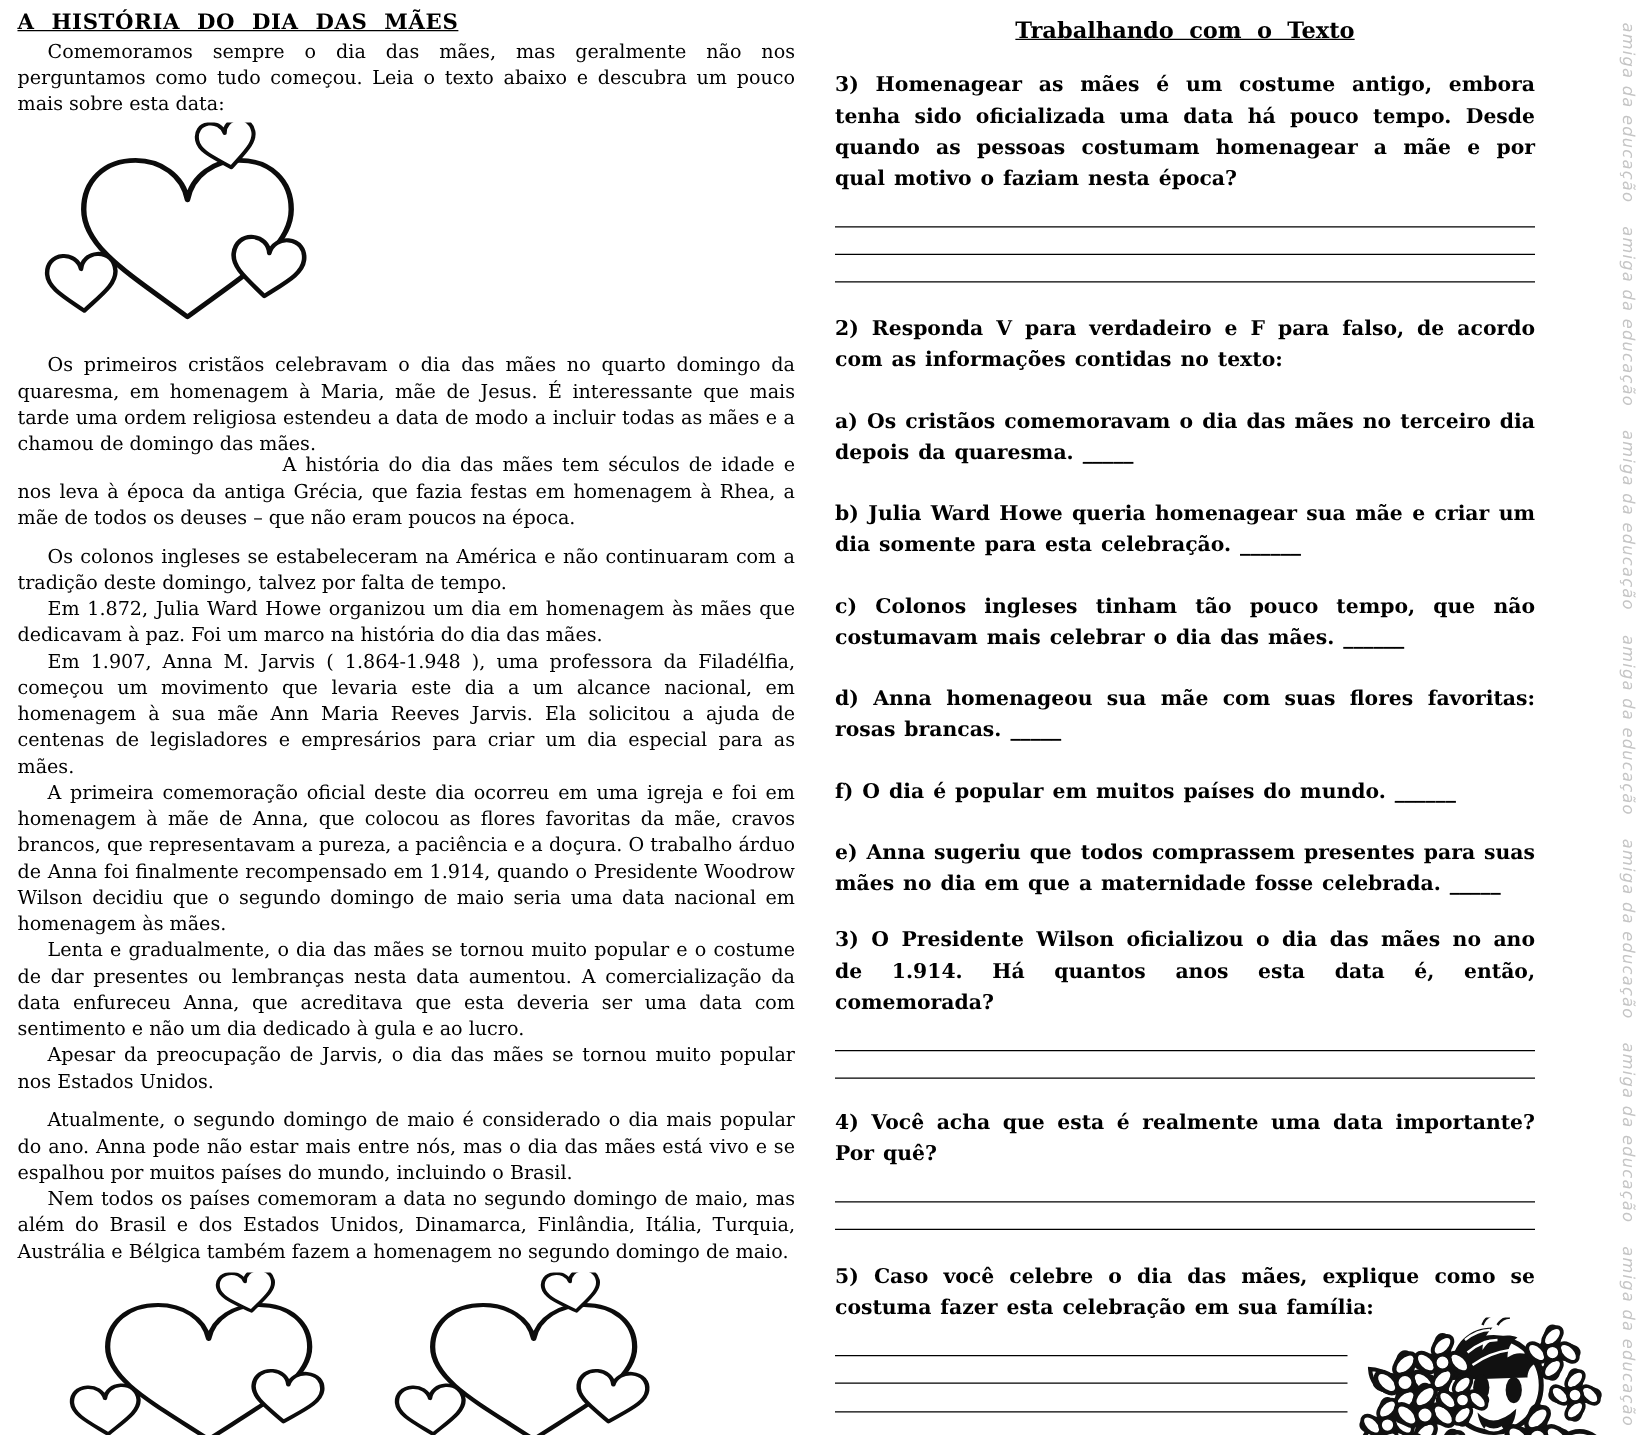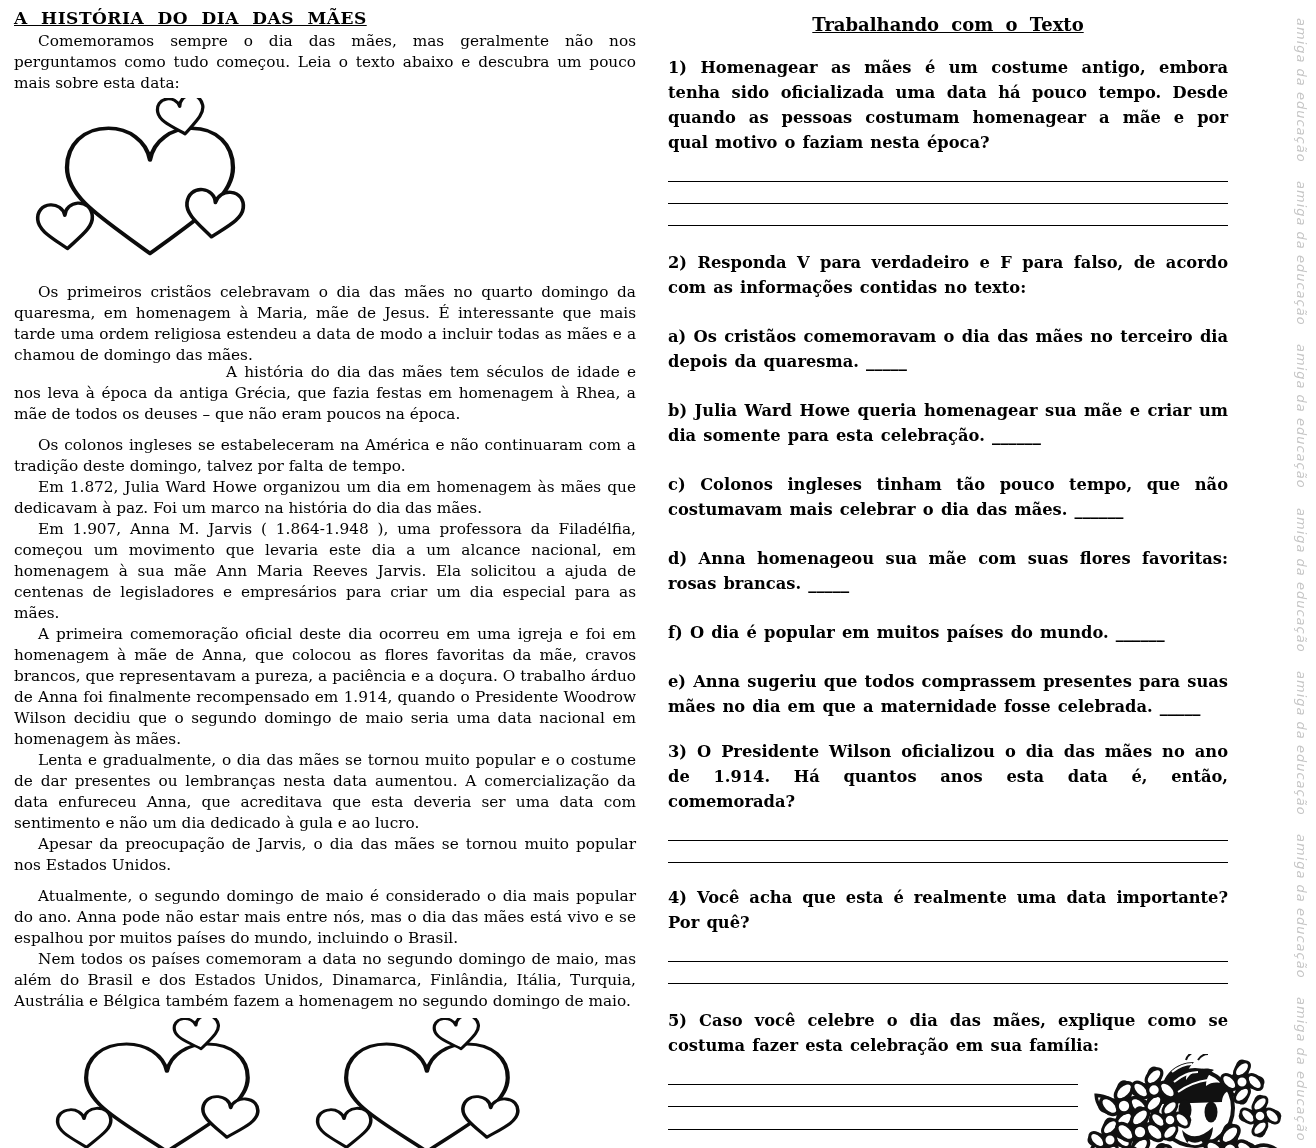--- a/index.html
+++ b/index.html
@@ -101,21 +101,21 @@
       <use href="#heartCluster"></use>
     </svg>
   </div>
 </div>
 
 <div class="lfooter">colaboração por email</div>
 
 <div class="rcol">
   <h2 class="rtitle">Trabalhando com o Texto</h2>
 
-  <p class="q" id="q1">1) Homenagear as mães é um costume antigo, embora tenha sido oficializada uma data há pouco tempo. Desde quando as pessoas costumam homenagear a mãe e por qual motivo o faziam nesta época?</p>
+  <p class="q" id="q1">3) Homenagear as mães é um costume antigo, embora tenha sido oficializada uma data há pouco tempo. Desde quando as pessoas costumam homenagear a mãe e por qual motivo o faziam nesta época?</p>
   <div class="ansgroup">
     <div class="ansline"></div>
     <div class="ansline"></div>
     <div class="ansline"></div>
   </div>
 
   <p class="q" id="q2">2) Responda V para verdadeiro e F para falso, de acordo com as informações contidas no texto:</p>
   <p class="q vf"><span>a) Os cristãos comemoravam o dia das mães no terceiro dia depois da quaresma.</span> <span>_____</span></p>
   <p class="q vf"><span>b) Julia Ward Howe queria homenagear sua mãe e criar um dia somente para esta celebração.</span> <span>______</span></p>
   <p class="q vf"><span>c) Colonos ingleses tinham tão pouco tempo, que não costumavam mais celebrar o dia das mães.</span> <span>______</span></p>

